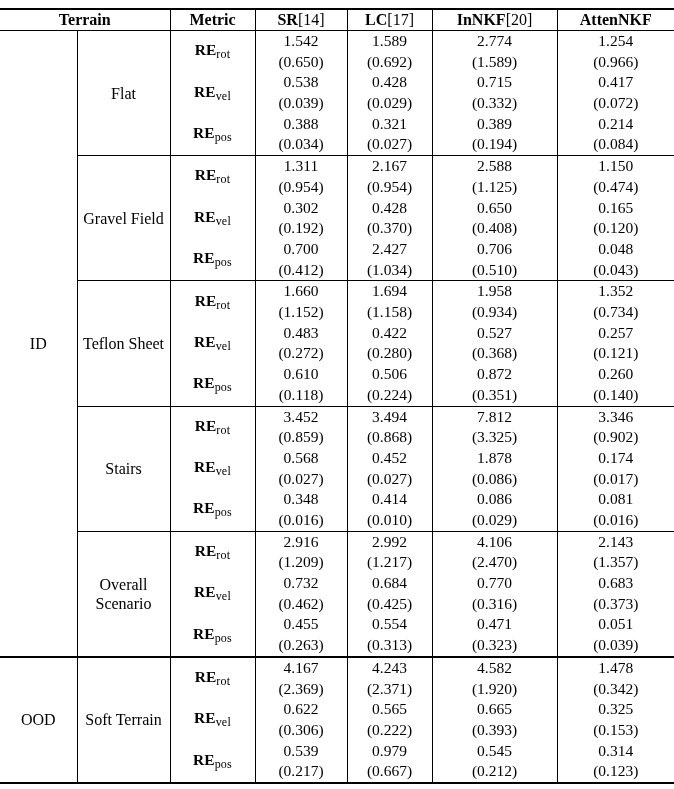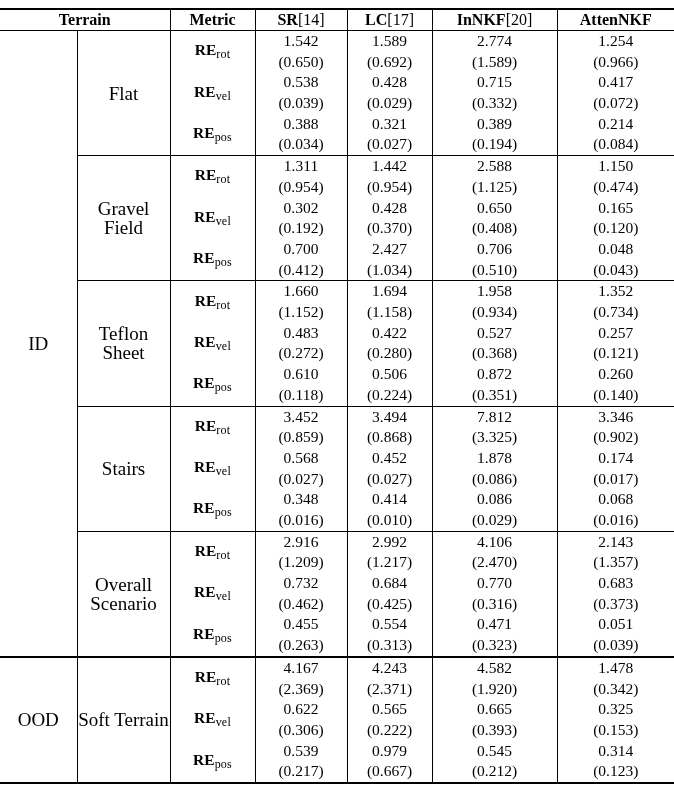--- a/index.html
+++ b/index.html
@@ -31,21 +31,21 @@
     border-bottom: 1px solid #000;
     height: 20px;
     font-size: 16px;
     font-weight: bold;
     line-height: 20px;
     white-space: nowrap;
   }
   .cite { font-weight: normal; }
   .cite:empty { display: none; }
   tbody td { font-size: 15.5px; height: 41.4px; }
-  .cat-cell, .terrain-cell { font-size: 19px; line-height: 19px; }
+  .cat-cell, .terrain-cell { font-size: 16px; line-height: 19px; }
   .metric-label { font-weight: bold; font-size: 15.5px; text-align: center; }
   .metric-sub { font-size: 12px; vertical-align: -3px; letter-spacing: 0.2px; }
   .val, .std { height: 20.7px; line-height: 20.7px; }
   .b { font-weight: normal; }
   .block-top { border-top: 1px solid #000; }
   .section-top { border-top: 2px solid #000; }
 </style>
 </head>
 <body>
 
@@ -138,21 +138,21 @@
         </td>
       </tr>
       <tr>
         <td rowspan="3" class="terrain-cell block-top">Gravel Field</td>
         <td class="metric-cell block-top"><span class="metric-label">RE</span><span class="metric-sub">rot</span></td>
         <td class="value-cell block-top">
           <div class="val">1.311</div>
           <div class="std">(0.954)</div>
         </td>
         <td class="value-cell block-top">
-          <div class="val">1.442</div>
+          <div class="val">2.167</div>
           <div class="std">(0.954)</div>
         </td>
         <td class="value-cell block-top">
           <div class="val">2.588</div>
           <div class="std">(1.125)</div>
         </td>
         <td class="value-cell block-top">
           <div class="val b">1.150</div>
           <div class="std">(0.474)</div>
         </td>
@@ -300,21 +300,21 @@
         </td>
         <td class="value-cell">
           <div class="val">0.414</div>
           <div class="std">(0.010)</div>
         </td>
         <td class="value-cell">
           <div class="val">0.086</div>
           <div class="std">(0.029)</div>
         </td>
         <td class="value-cell">
-          <div class="val b">0.068</div>
+          <div class="val b">0.081</div>
           <div class="std">(0.016)</div>
         </td>
       </tr>
       <tr>
         <td rowspan="3" class="terrain-cell block-top">Overall Scenario</td>
         <td class="metric-cell block-top"><span class="metric-label">RE</span><span class="metric-sub">rot</span></td>
         <td class="value-cell block-top">
           <div class="val">2.916</div>
           <div class="std">(1.209)</div>
         </td>

